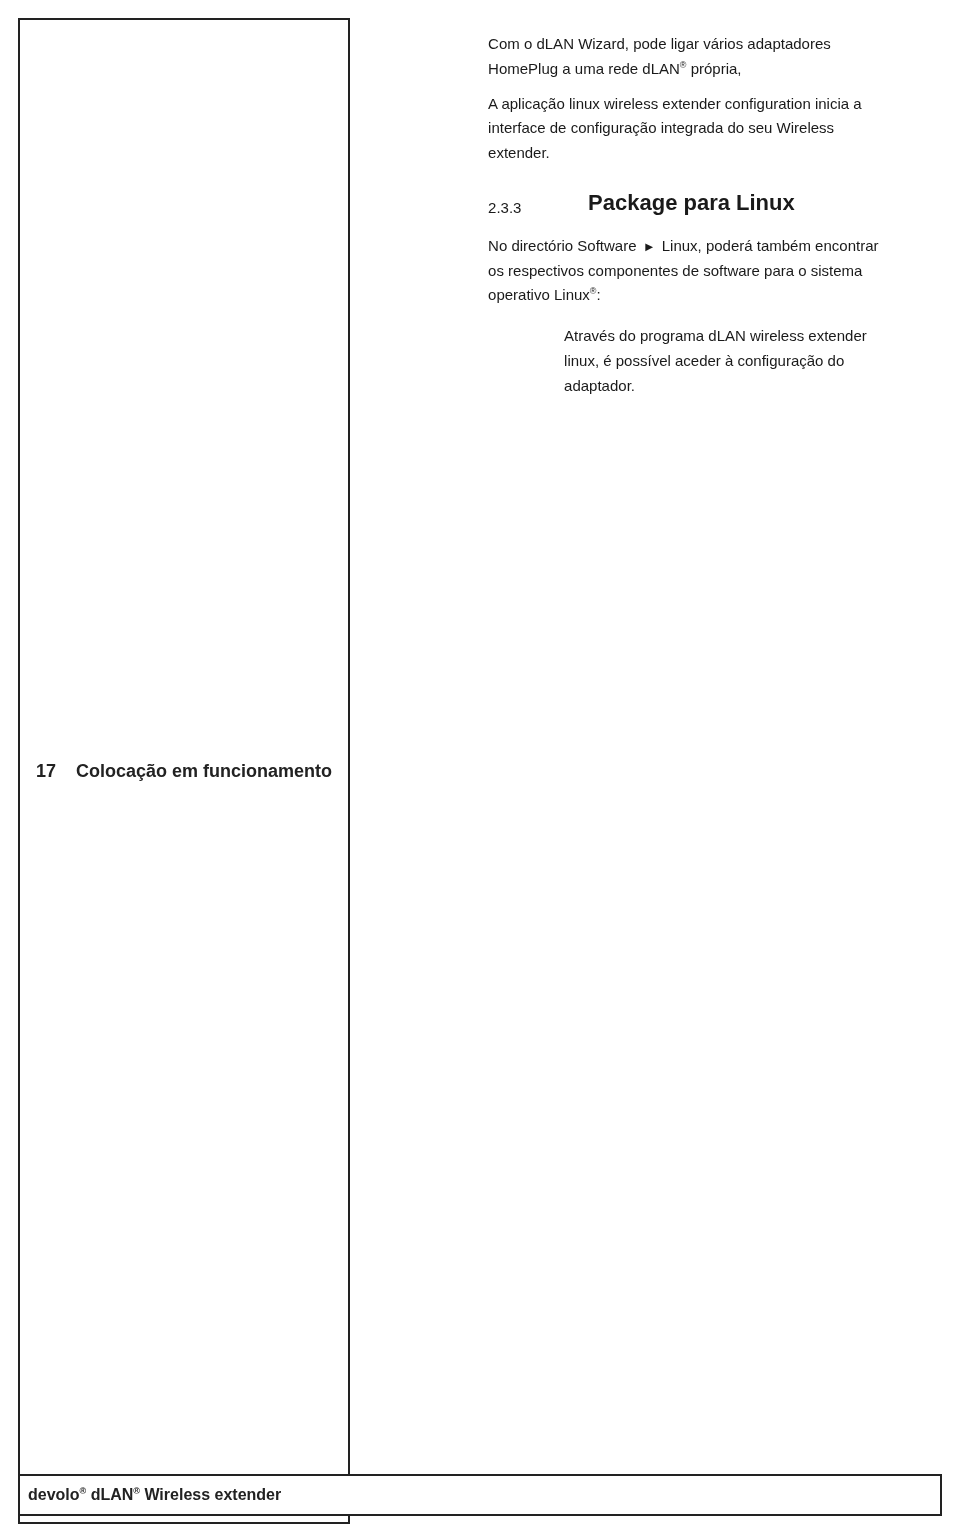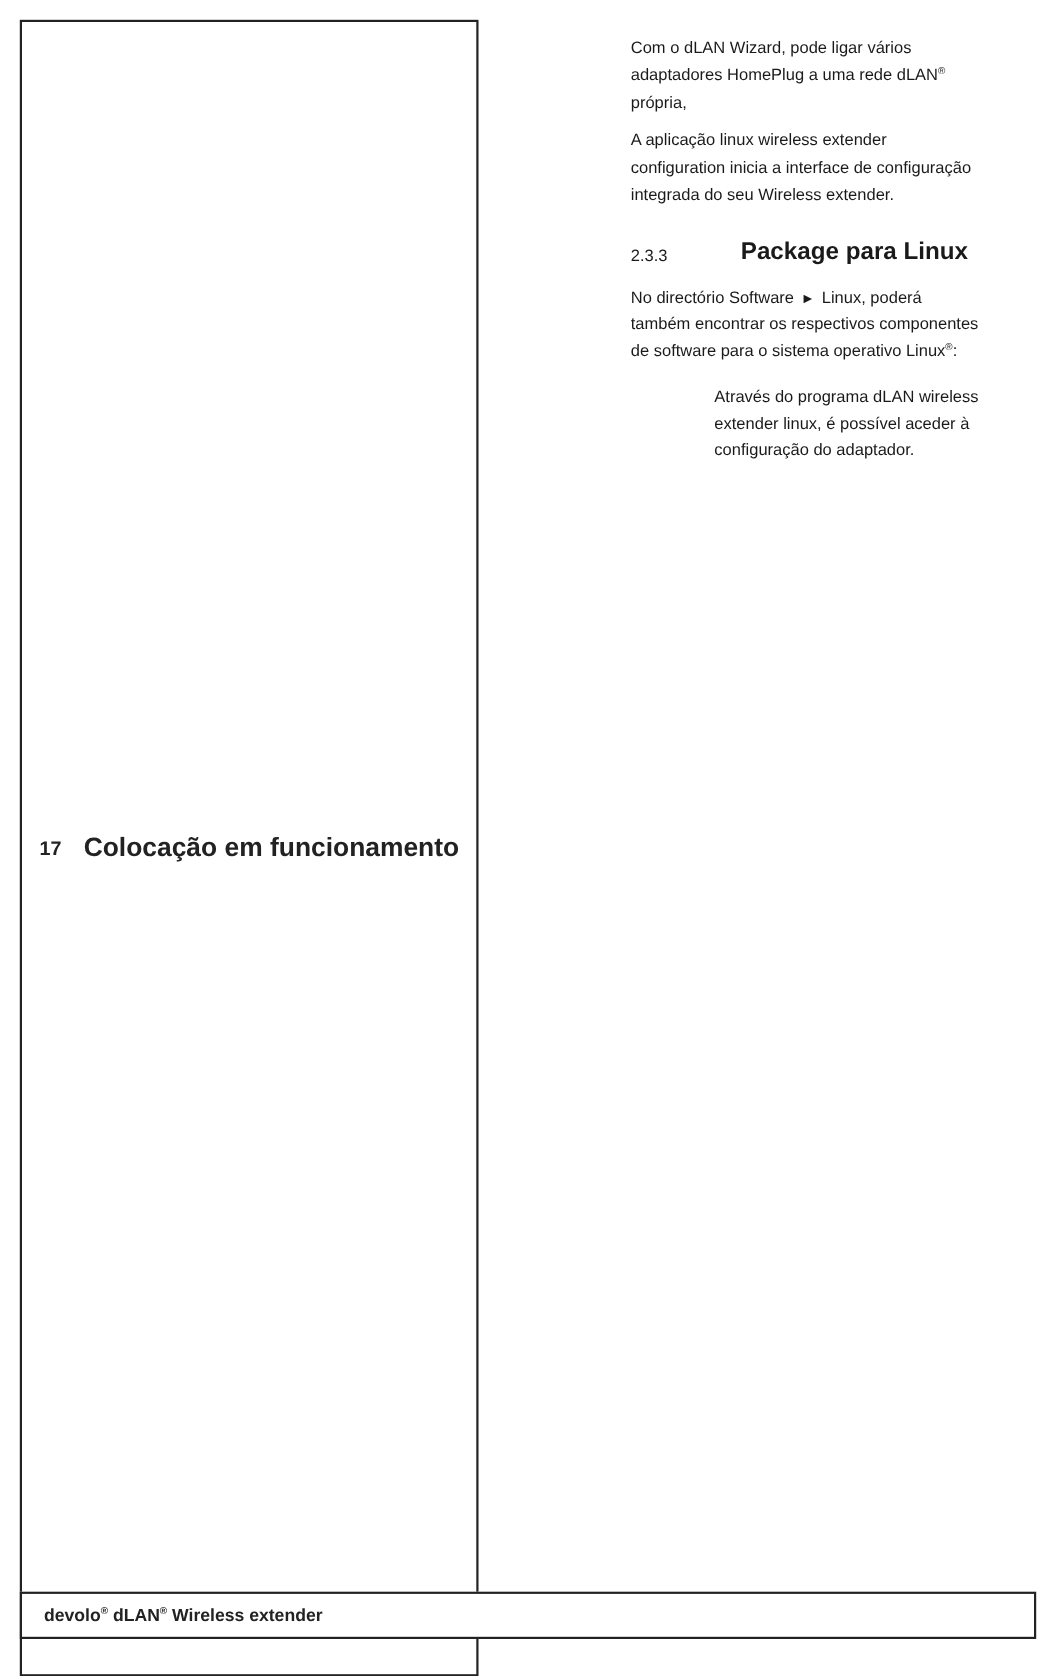--- a/index.html
+++ b/index.html
@@ -38,21 +38,21 @@
     }
 
     .header-page-num {
       font-size: 18px;
       font-weight: bold;
       color: #222;
       margin-right: 20px;
     }
 
     .header-title {
-      font-size: 24px;
+      font-size: 18px;
       font-weight: bold;
       color: #222;
     }
 
     
     .content-area {
       flex: 1;
       padding: 32px 70px 32px 120px;
     }
 
@@ -130,22 +130,22 @@
       width: 6px;
       height: 6px;
     }
 
     
     .footer-bar {
       display: flex;
       align-items: center;
       background: #ffffff;
       border: 2px solid #222;
-      margin: 0 18px 34px 18px;
-      padding: 10px 20px;
+      margin: 0 18px 8px 18px;
+      padding: 10px 8px;
       position: absolute;
       bottom: 0;
       left: 0;
       right: 0;
     }
 
     .footer-text {
       font-size: 16px;
       font-weight: bold;
       color: #222;

